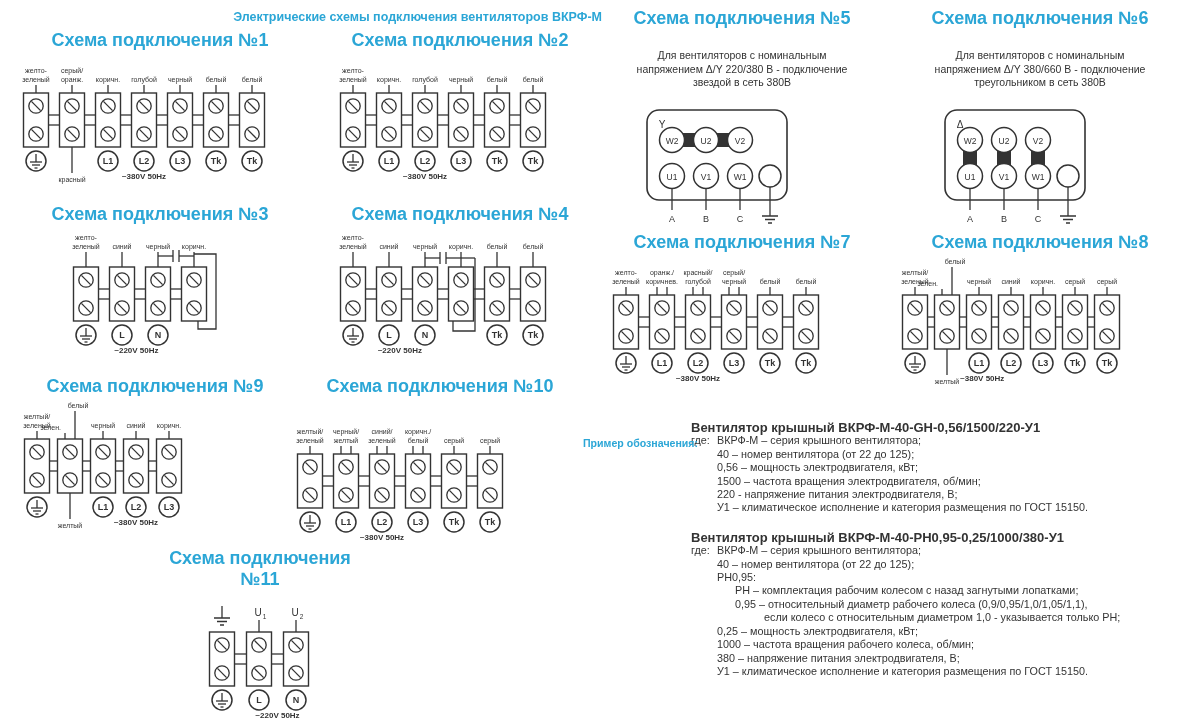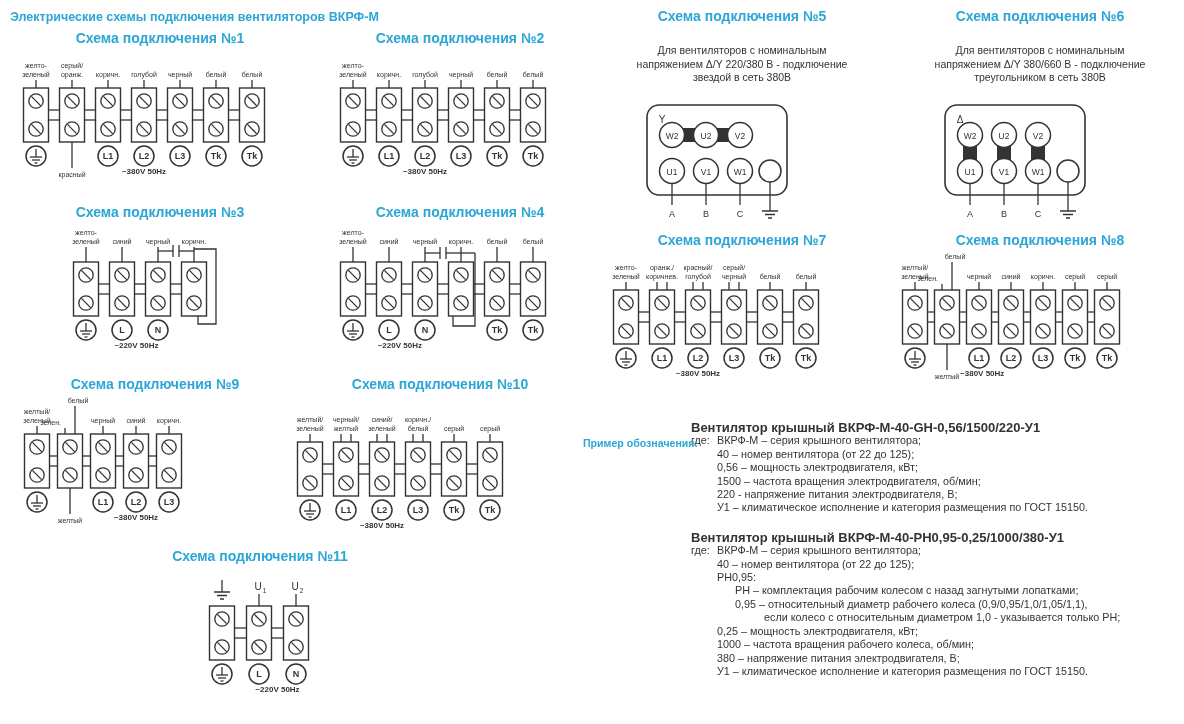--- a/index.html
+++ b/index.html
@@ -1,22 +1,22 @@
 <!DOCTYPE html>
 <html style="--accent: #2BA6D6; --ink: #333333;"><head>
 <meta charset="utf-8">
 <style>
   *{margin:0;padding:0;box-sizing:border-box}
   html,body{background:#fff}
   body{font-family:"Liberation Sans",sans-serif;color:#333}
   #canvas{position:relative;width:1184px;height:724px;background:#fff;overflow:hidden}
-  #main-title{position:absolute;left:10px;top:10px;width:592px;text-align:left;
+  #main-title{position:absolute;left:10px;top:10px;width:592px;text-align:right;
     font-size:12.5px;font-weight:bold;color:var(--accent)}
   .scheme{position:absolute}
-  .scheme h3{font-size:14px;font-weight:bold;color:var(--accent);text-align:center;margin-bottom:2px}
+  .scheme h3{font-size:18px;font-weight:bold;color:var(--accent);text-align:center;margin-bottom:2px}
   .desc{font-size:10.5px;line-height:13.5px;text-align:center;margin-top:20px;color:#333}
   .motor-svg{margin-top:14px}
   svg{display:block}
   svg text{font-family:"Liberation Sans",sans-serif;fill:var(--ink)}
   #designation{position:absolute;left:583px;top:421px;width:600px;
     font-size:10.8px;line-height:13.4px;color:#333}
   .dlabel{position:absolute;left:0;top:16px;color:var(--accent);font-weight:bold;font-size:10.6px}
   .dtitle{font-weight:bold;margin-left:108px;font-size:13px}
   .dtitle.gap{margin-top:16px}
   .drow{display:flex}
@@ -633,21 +633,21 @@
         <line x1="159.4" y1="48.4" x2="168.6" y2="57.6" stroke="#333333" stroke-width="1.3"></line>
         <circle cx="164" cy="81" r="7.2" fill="#fff" stroke="#333333" stroke-width="1.3"></circle>
         <line x1="159.4" y1="76.4" x2="168.6" y2="85.6" stroke="#333333" stroke-width="1.3"></line>
         <circle cx="164" cy="108" r="10" fill="#fff" stroke="#333333" stroke-width="1.5"></circle>
         <text x="164" y="111.3" font-size="9" text-anchor="middle" font-weight="bold">L3</text>
         <text x="131" y="126" font-size="8" text-anchor="middle" font-weight="bold">~380V 50Hz</text>
       </svg>
   </section>
 
   <section class="scheme" style="left:290px;top:376px;width:300px">
-    <h3 style="width:250px;margin:0 auto 10px">Схема подключения №10</h3>
+    <h3 style="width:250px;margin:0 auto 17px">Схема подключения №10</h3>
     <svg width="300" height="135">
         <line x1="32.5" y1="62" x2="43.5" y2="62" stroke="#333333" stroke-width="1.3"></line>
         <line x1="32.5" y1="72" x2="43.5" y2="72" stroke="#333333" stroke-width="1.3"></line>
         <line x1="68.5" y1="62" x2="79.5" y2="62" stroke="#333333" stroke-width="1.3"></line>
         <line x1="68.5" y1="72" x2="79.5" y2="72" stroke="#333333" stroke-width="1.3"></line>
         <line x1="104.5" y1="62" x2="115.5" y2="62" stroke="#333333" stroke-width="1.3"></line>
         <line x1="104.5" y1="72" x2="115.5" y2="72" stroke="#333333" stroke-width="1.3"></line>
         <line x1="140.5" y1="62" x2="151.5" y2="62" stroke="#333333" stroke-width="1.3"></line>
         <line x1="140.5" y1="72" x2="151.5" y2="72" stroke="#333333" stroke-width="1.3"></line>
         <line x1="176.5" y1="62" x2="187.5" y2="62" stroke="#333333" stroke-width="1.3"></line>

